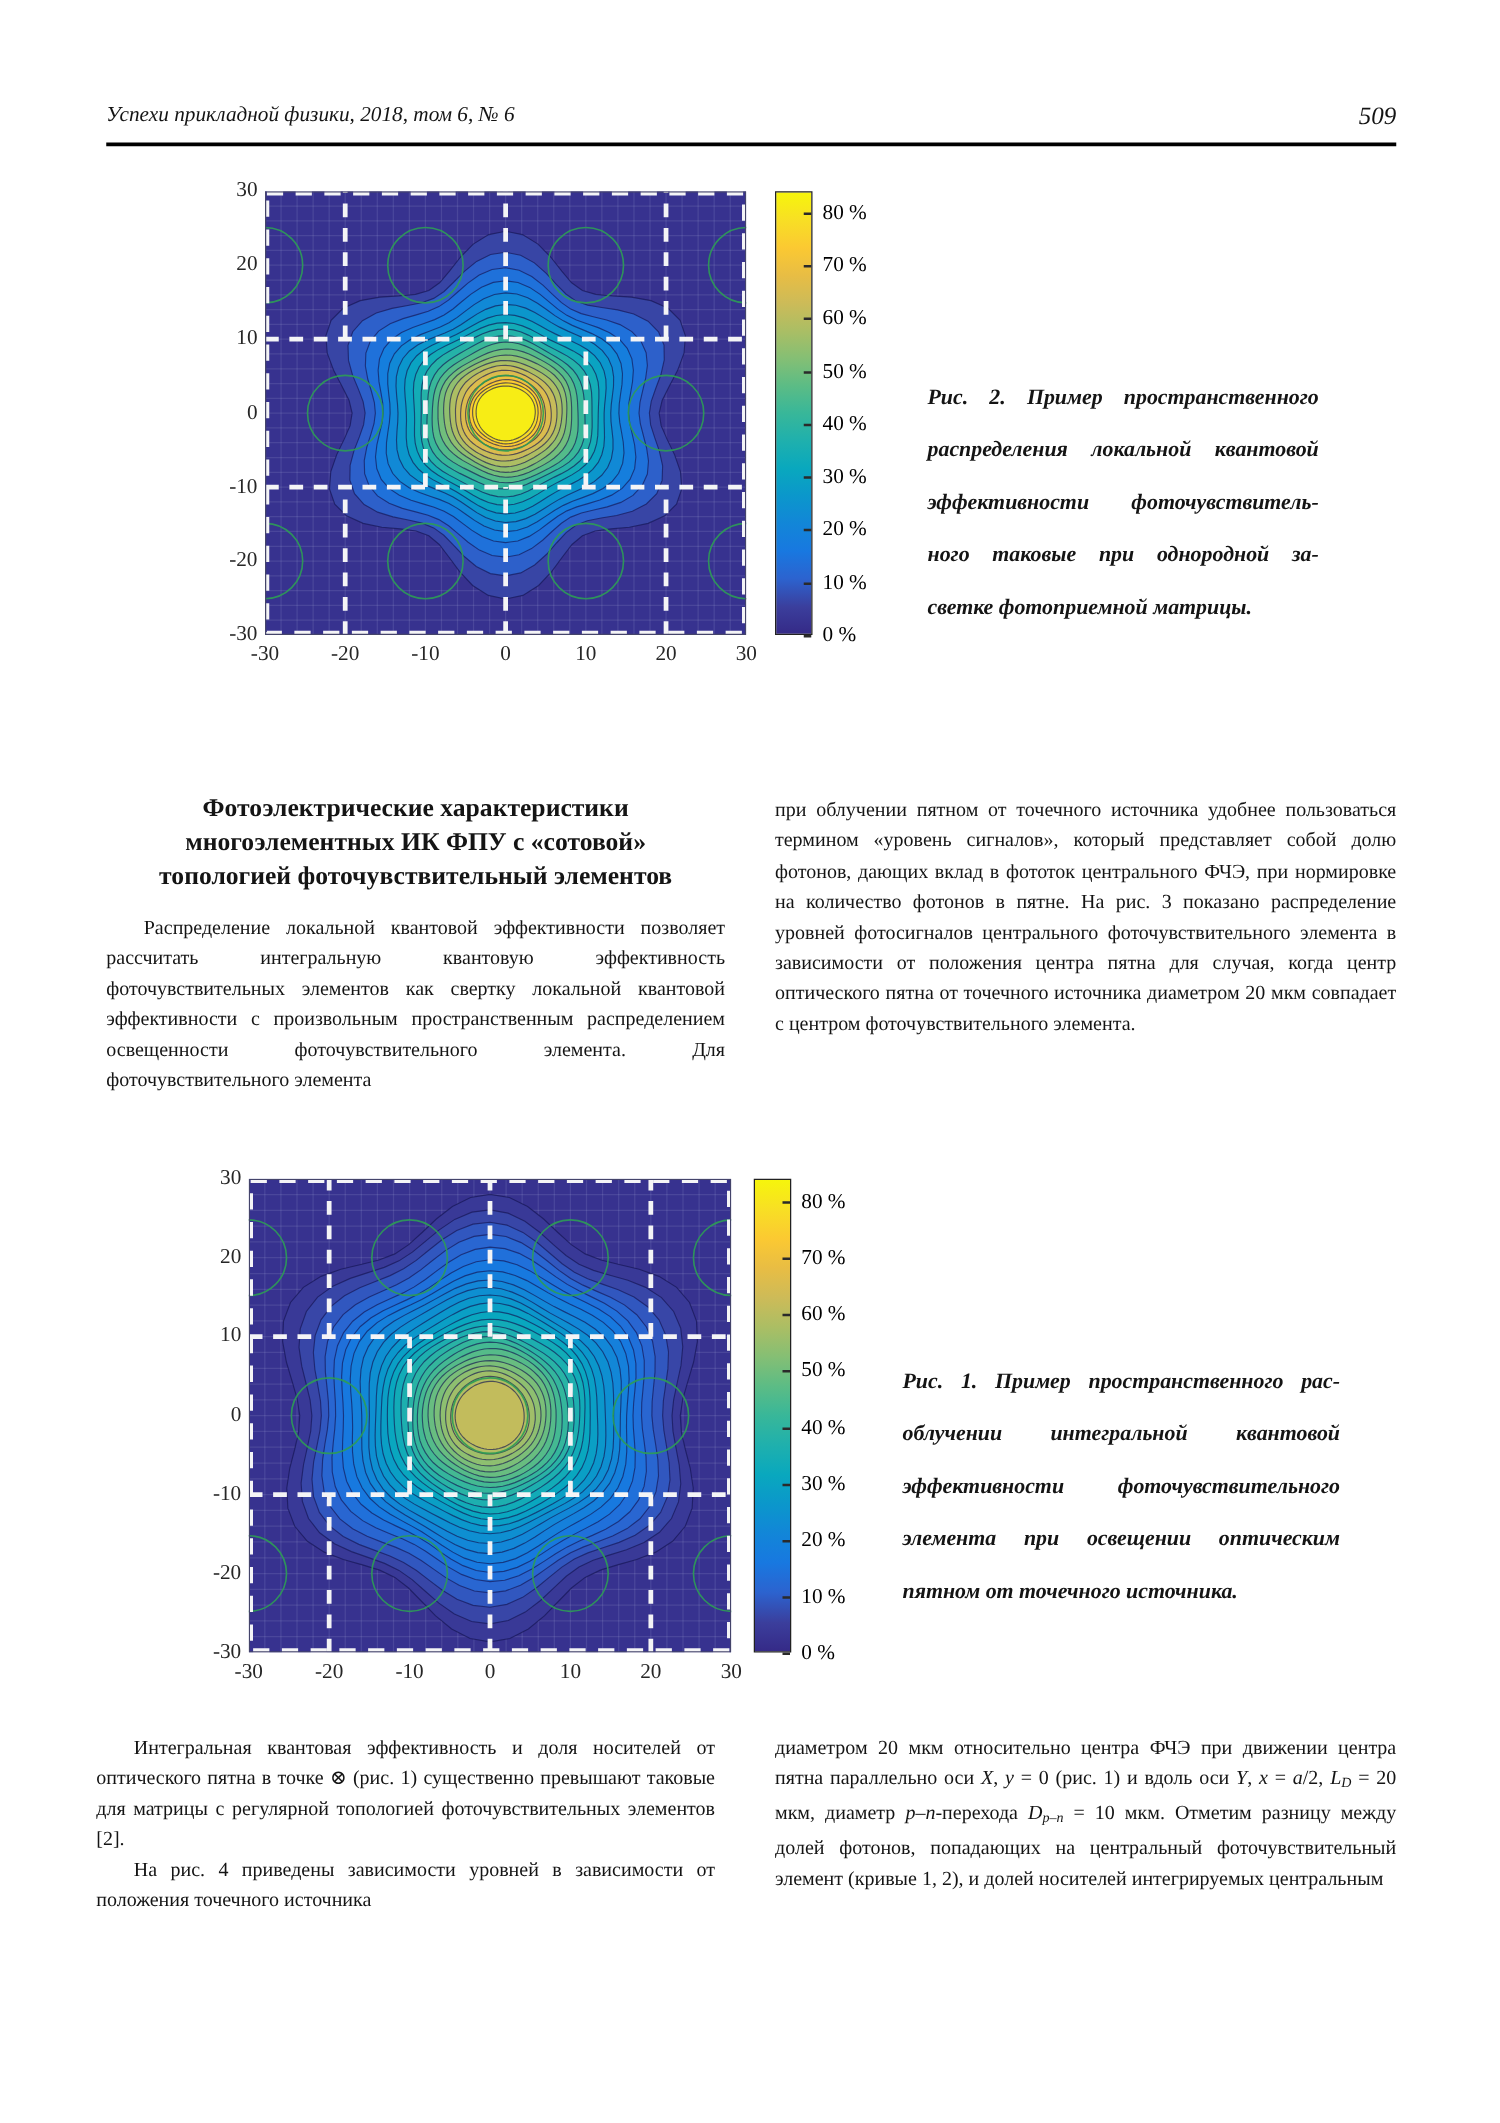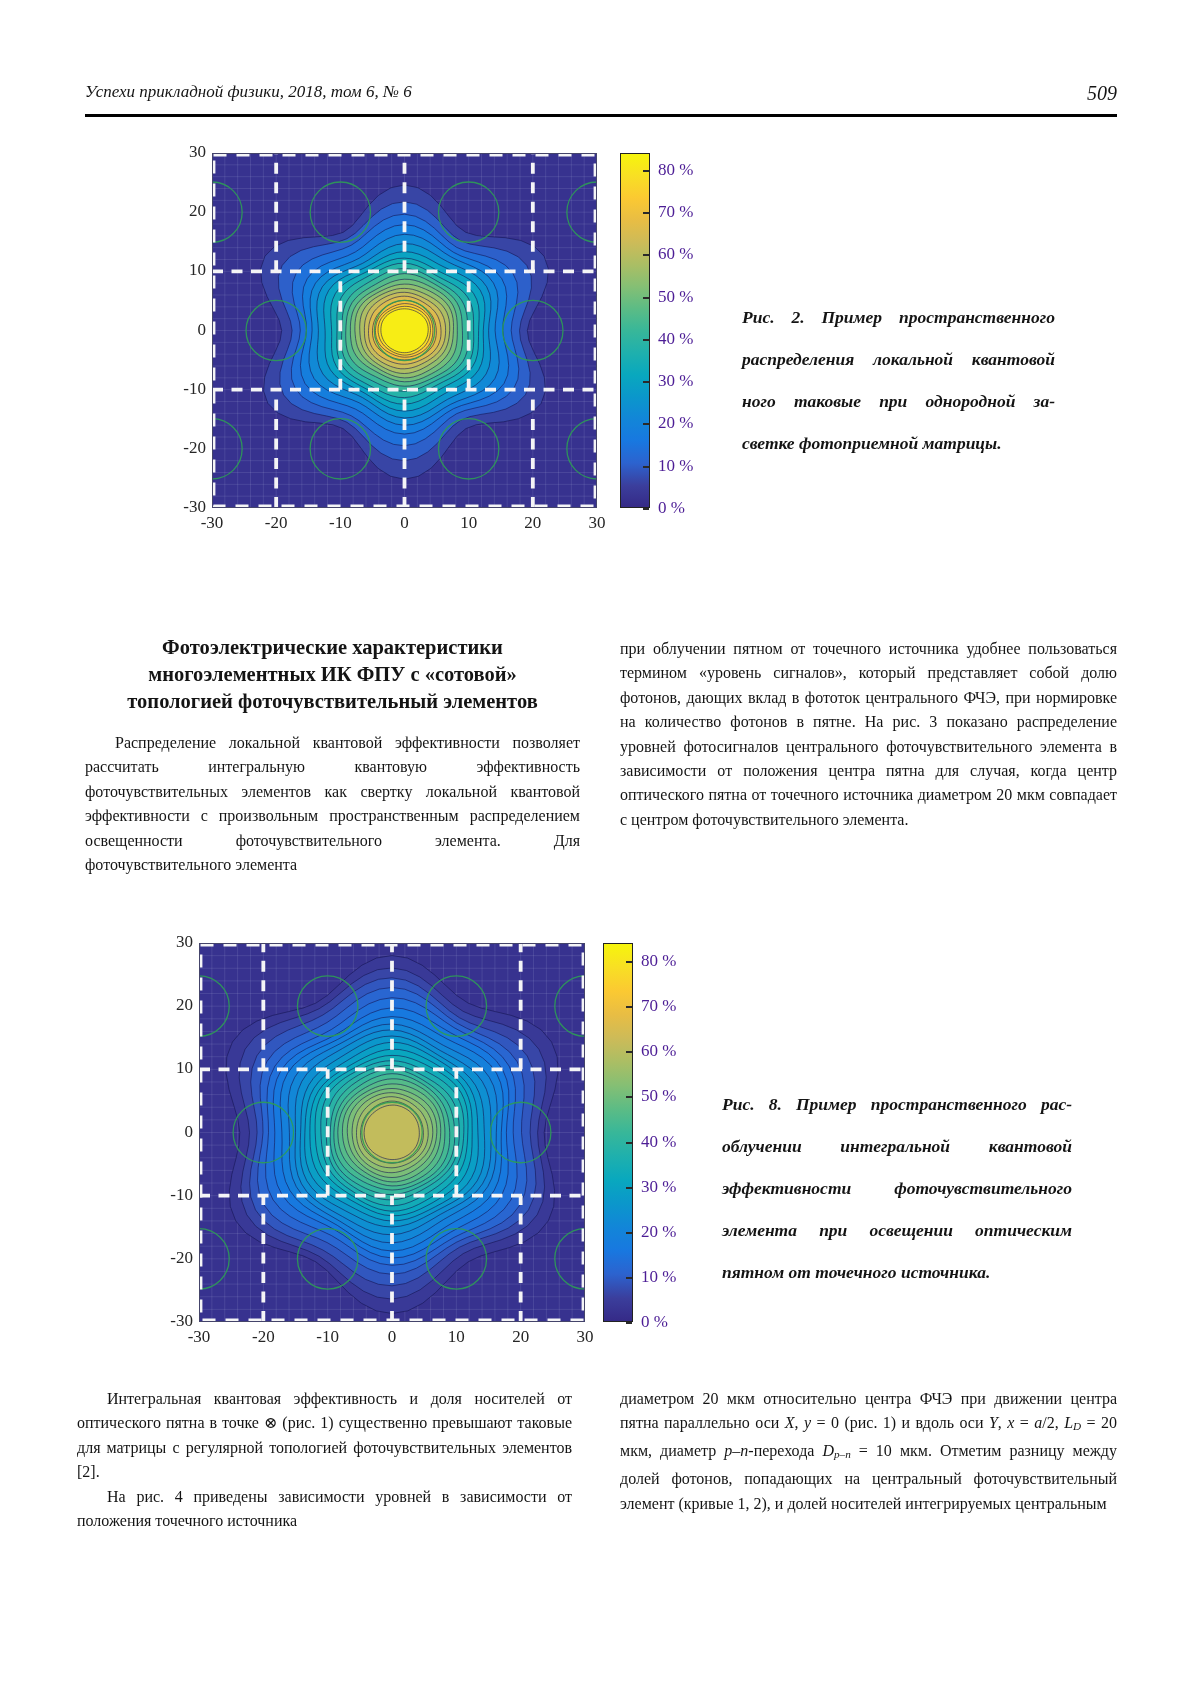--- a/index.html
+++ b/index.html
@@ -11,21 +11,21 @@
   .hdr-journal{position:absolute;left:85px;top:82px;font-style:italic;font-size:17px;white-space:nowrap;}
   .hdr-page{position:absolute;right:83px;top:82px;font-style:italic;font-size:20px;}
   .hdr-rule{position:absolute;left:85px;top:114px;width:1032px;height:2.5px;background:#000;}
   
   .plot-svg{position:absolute;display:block;}
   .axis-ylab,.axis-xlab,.cbar-labels{position:absolute;font-size:17px;color:#262626;}
   .axis-ylab span{position:absolute;right:0;width:100%;text-align:right;}
   .axis-xlab span{position:absolute;width:44px;text-align:center;}
   .cbar{position:absolute;border:1px solid #222;box-sizing:border-box;}
   .cbar .cbtick{position:absolute;right:0;width:6px;height:2px;background:#2a2a2a;}
-  .cbar-labels span{position:absolute;left:0;white-space:nowrap;color:#4c1d95;}
+  .cbar-labels span{position:absolute;left:0;white-space:nowrap;color:#000000;}
   
   .figcap{position:absolute;font-weight:bold;font-style:italic;font-size:17.5px;line-height:21px;}
   .jline{display:block;text-align:justify;}
   .jline::after{content:"";display:inline-block;width:100%;height:0;}
   .lline{display:block;text-align:left;}
   
   .sec-heading{position:absolute;text-align:center;font-weight:bold;font-size:20.5px;line-height:27px;}
   .body-col{position:absolute;font-size:16px;line-height:24.4px;text-align:justify;}
   .body-col p{margin:0;text-indent:30px;}
   .body-col p.noindent{text-indent:0;}
@@ -182,20 +182,21 @@
       <span style="top: 175.952px;">40 %</span>
       <span style="top: 218.214px;">30 %</span>
       <span style="top: 260.476px;">20 %</span>
       <span style="top: 302.738px;">10 %</span>
       <span style="top: 345px;">0 %</span>
     </div>
 
   <div class="figcap" style="left:742px;top:307px;width:313px;">
     <span class="jline">Рис. 2. Пример пространственного</span>
     <span class="jline">распределения локальной квантовой</span>
+    <span class="jline">эффективности фоточувствитель-</span>
     <span class="jline">ного таковые при однородной за-</span>
     <span class="lline">светке фотоприемной матрицы.</span>
   </div>
 
   <div class="sec-heading" style="left:85px;top:634px;width:495px;">
     <span class="lline" style="text-align:center">Фотоэлектрические характеристики</span>
     <span class="lline" style="text-align:center">многоэлементных ИК ФПУ с «сотовой»</span>
     <span class="lline" style="text-align:center">топологией фоточувствительный элементов</span>
   </div>
 
@@ -350,21 +351,21 @@
       <span style="top: 98.2857px;">60 %</span>
       <span style="top: 143.405px;">50 %</span>
       <span style="top: 188.524px;">40 %</span>
       <span style="top: 233.643px;">30 %</span>
       <span style="top: 278.762px;">20 %</span>
       <span style="top: 323.881px;">10 %</span>
       <span style="top: 369px;">0 %</span>
     </div>
 
   <div class="figcap" style="left:722px;top:1094px;width:350px;">
-    <span class="jline">Рис. 8. Пример пространственного рас-</span>
+    <span class="jline">Рис. 1. Пример пространственного рас-</span>
     <span class="jline">облучении интегральной квантовой</span>
     <span class="jline">эффективности фоточувствительного</span>
     <span class="jline">элемента при освещении оптическим</span>
     <span class="lline">пятном от точечного источника.</span>
   </div>
 
   <div class="body-col" style="left:77px;top:1387px;width:495px;">
     <p>Интегральная квантовая эффективность и доля носителей от оптического пятна в точке ⊗ (рис. 1) существенно превышают таковые для матрицы с регулярной топологией фоточувствительных элементов [2].</p>
     <p>На рис. 4 приведены зависимости уровней в зависимости от положения точечного источника</p>
   </div>

